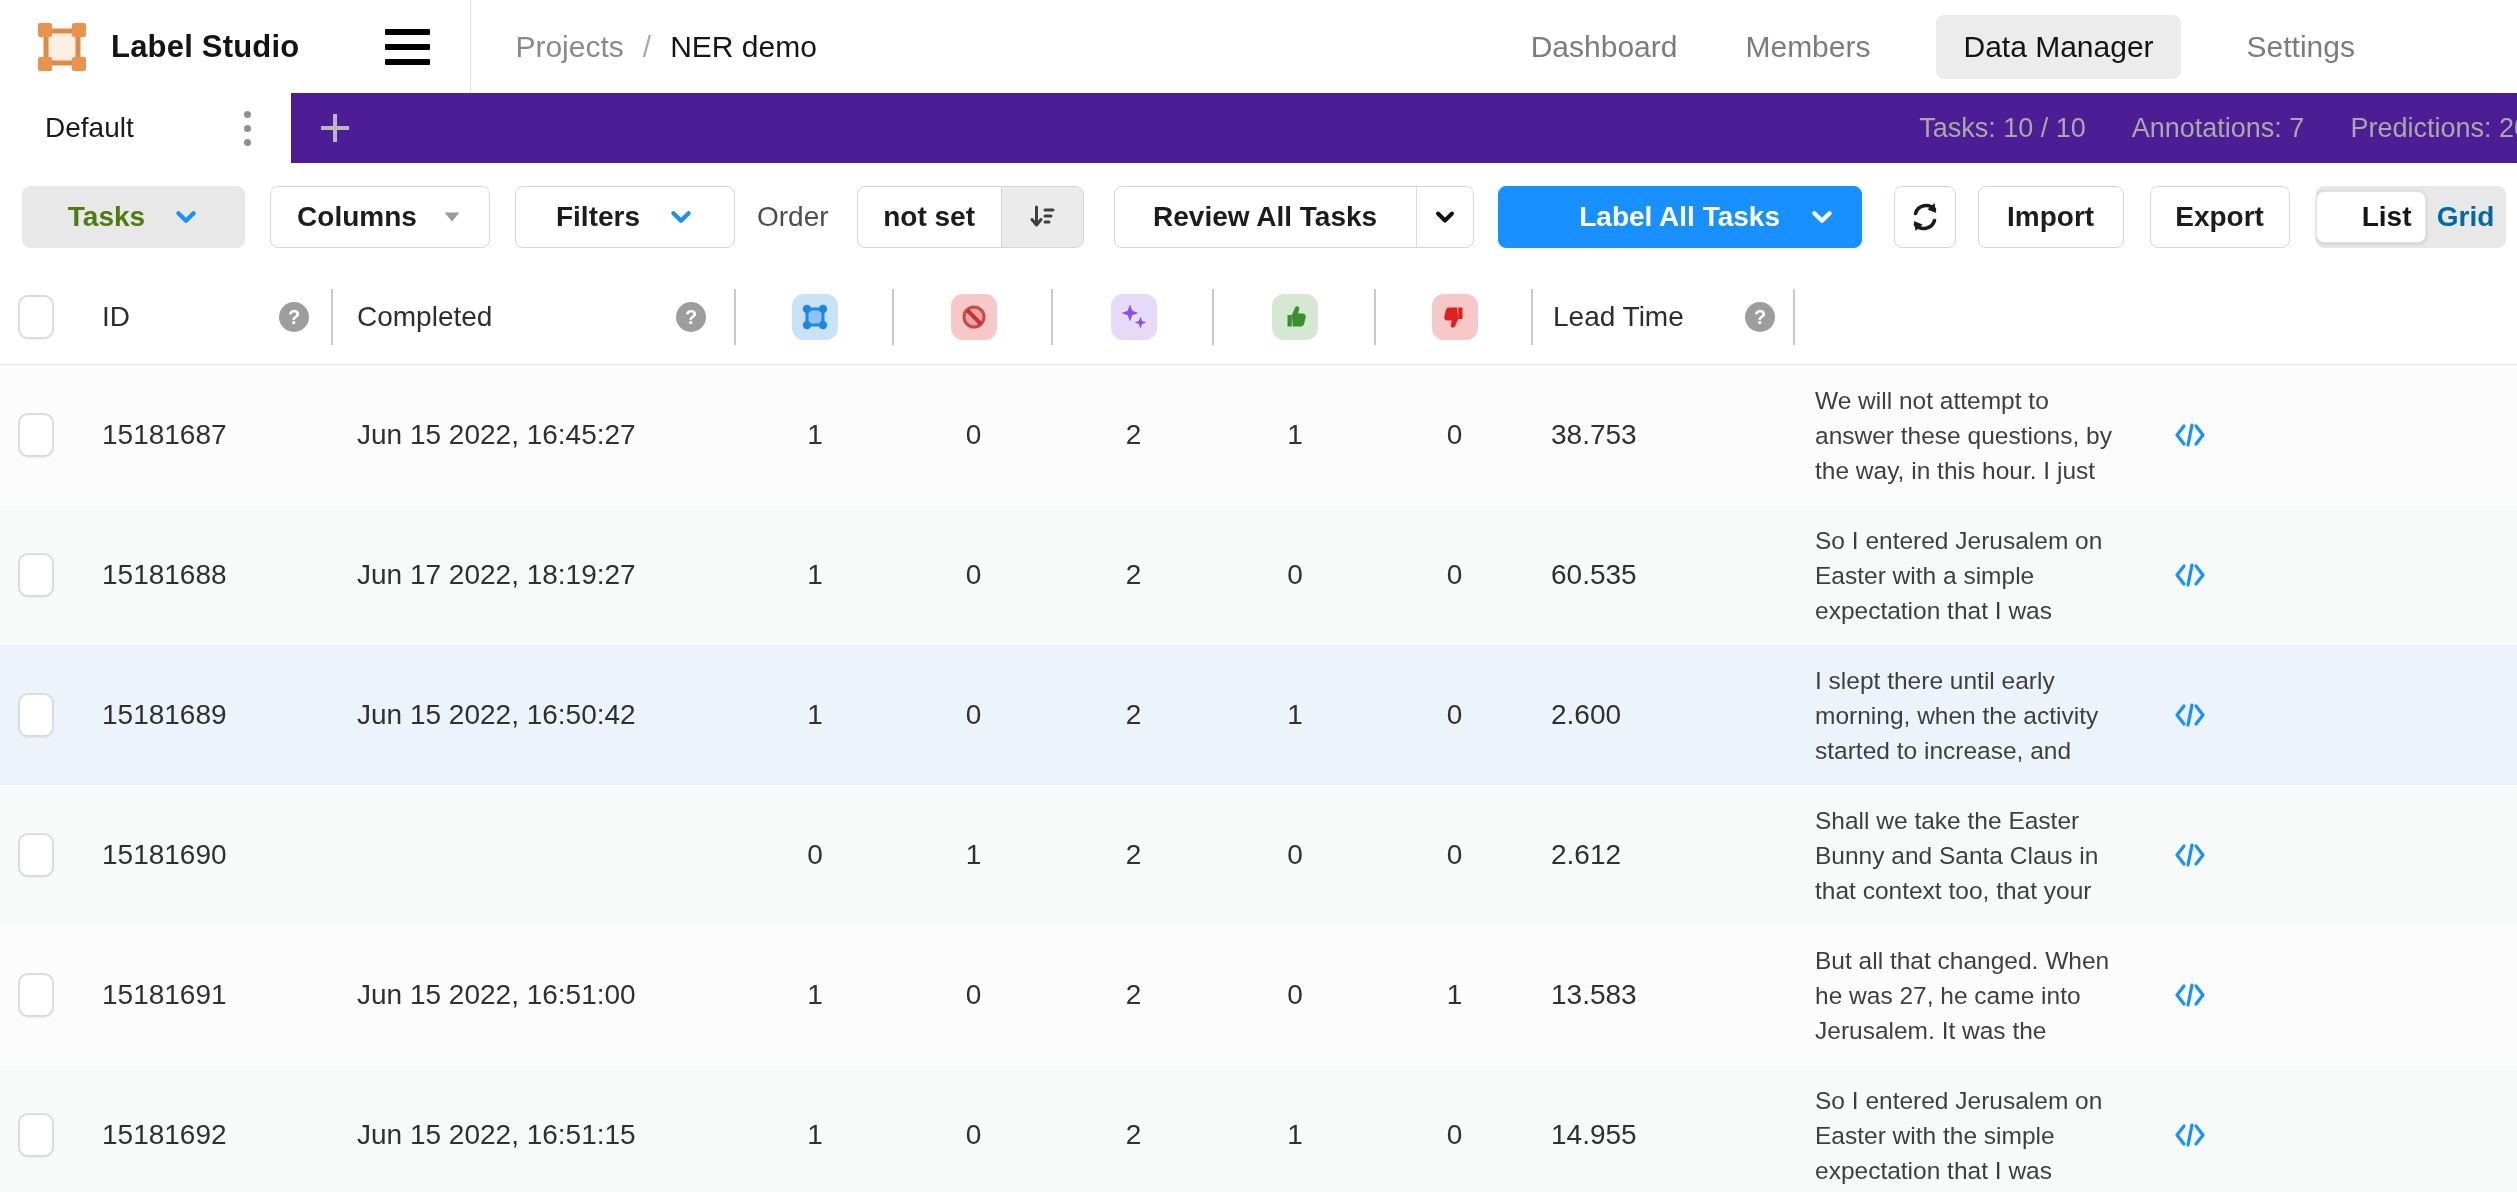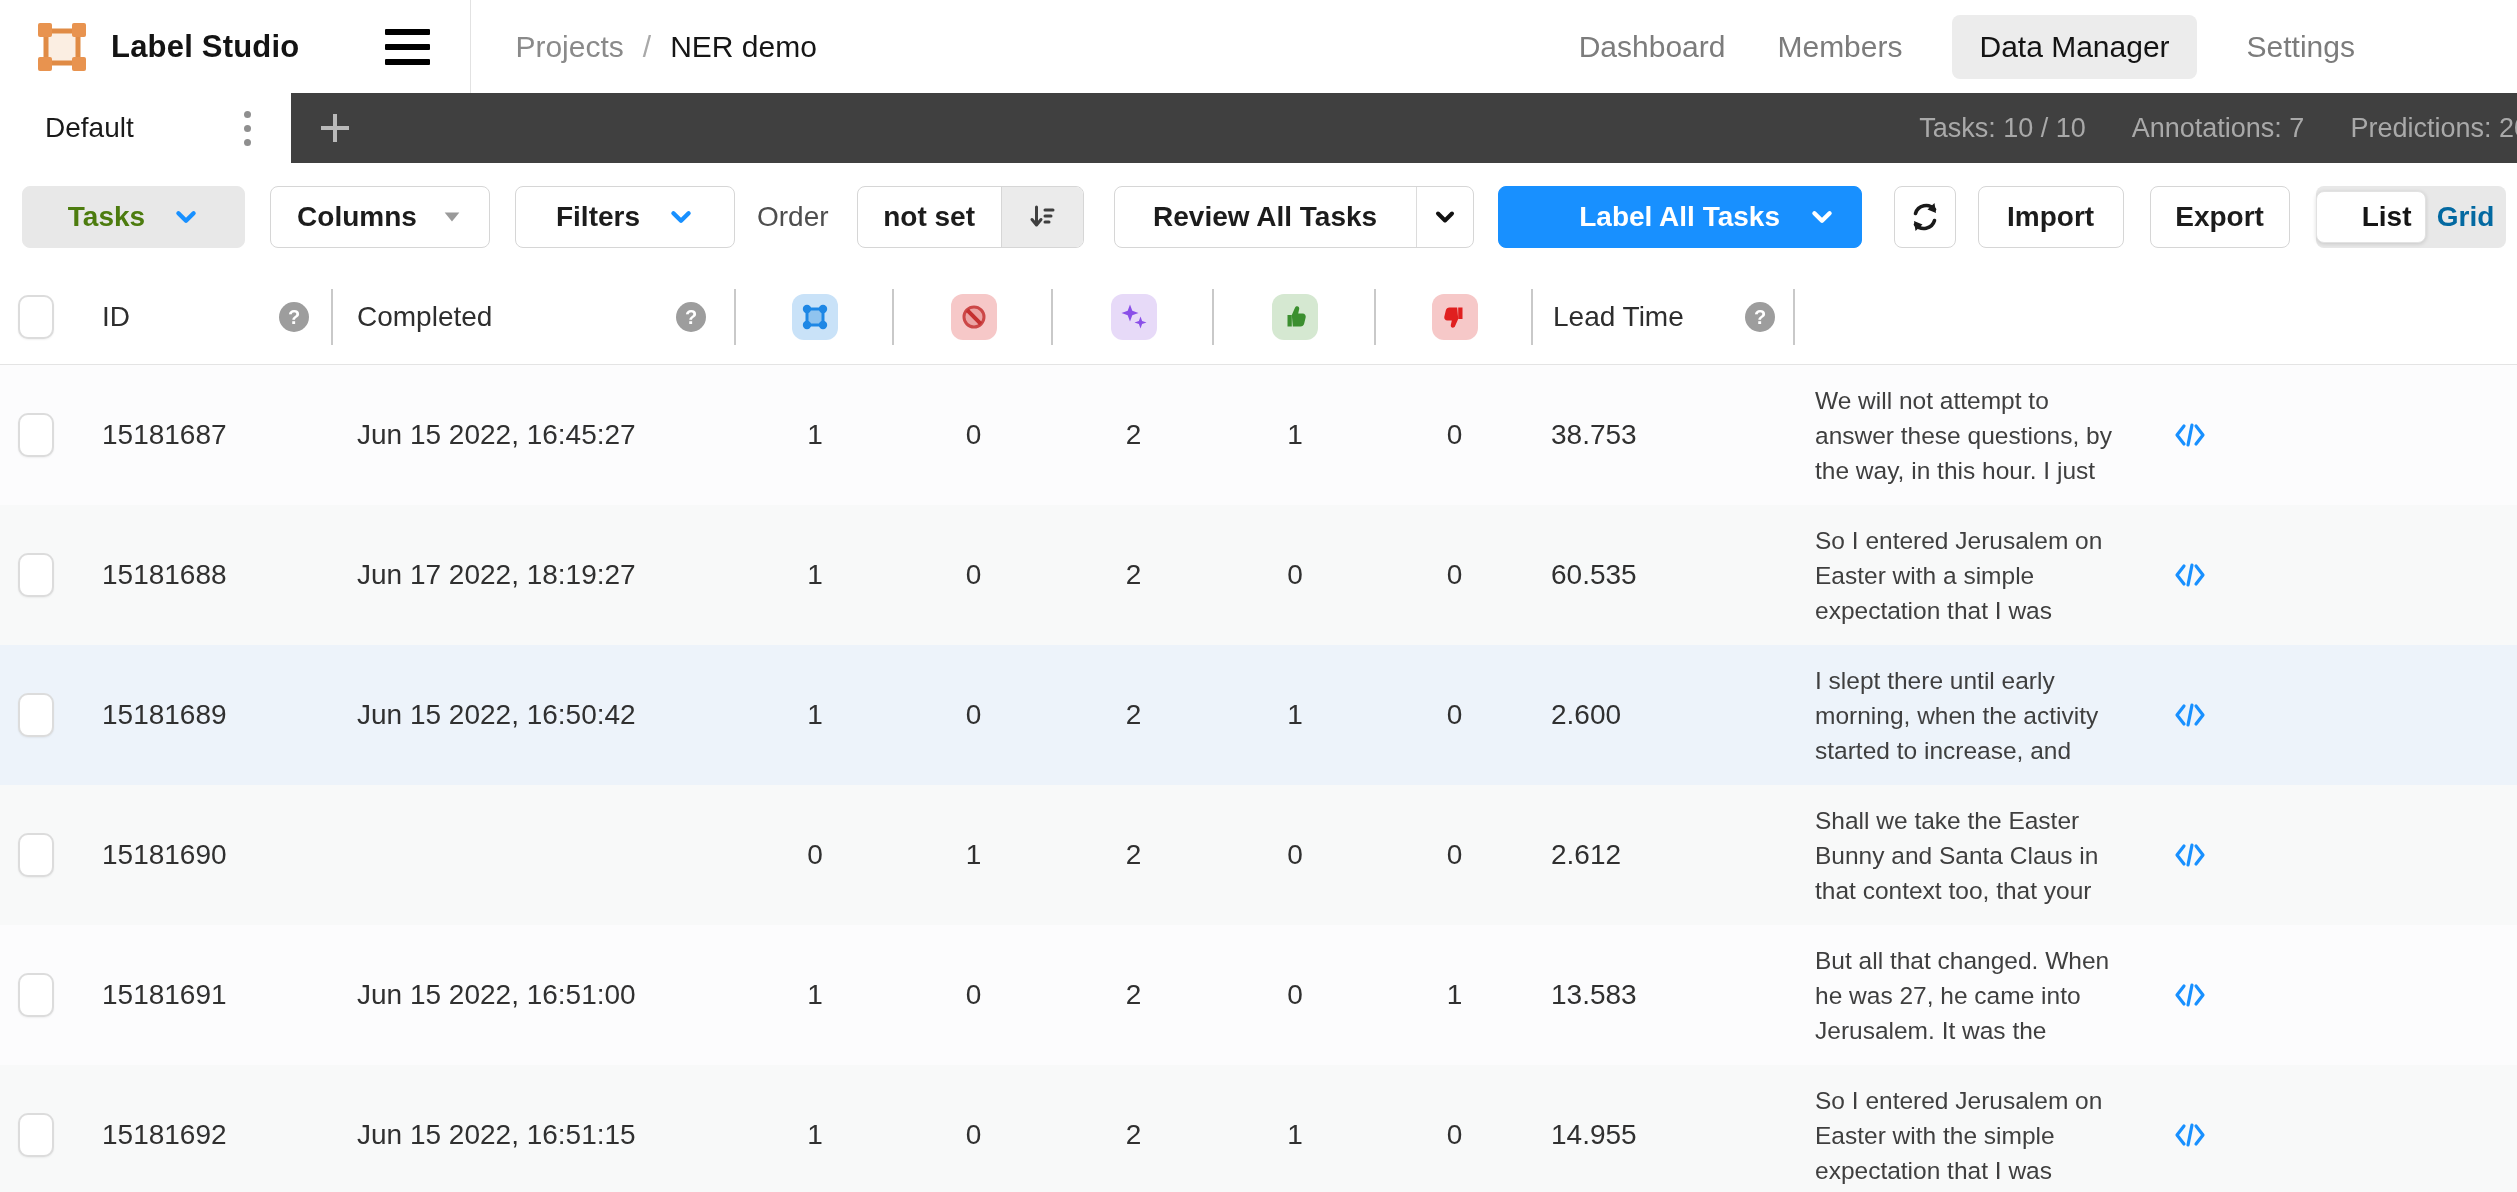--- a/index.html
+++ b/index.html
@@ -10,26 +10,26 @@
   .topnav { height:93px; display:flex; align-items:center; padding-left:35px; background:#fff; white-space:nowrap; }
   .logo { width:54px; height:54px; flex:0 0 auto; }
   .brand { font-size:31px; font-weight:700; color:#141414; margin-left:22px; letter-spacing:.2px; }
   .hamburger { margin-left:86px; display:flex; flex-direction:column; gap:9px; width:45px; cursor:pointer; }
   .hamburger i { height:6px; background:#000; border-radius:1px; }
   .nav-divider { width:1px; height:93px; background:#e2e2e2; margin-left:40px; }
   .breadcrumb { margin-left:44px; display:flex; align-items:center; gap:19px; font-size:30px; }
   .crumb-root { color:#8a8a8a; cursor:pointer; }
   .crumb-sep { color:#a9a9a9; }
   .crumb-cur { color:#161616; }
-  .topnav-right { margin-left:auto; display:flex; align-items:center; gap:48px; padding-right:160px; font-size:30px; color:#7c7c7c; }
+  .topnav-right { margin-left:auto; display:flex; align-items:center; gap:64px; padding-right:160px; font-size:30px; color:#7c7c7c; }
   .nav-item { cursor:pointer; padding:15px 2px; }
   .nav-item.active { background:#ececec; border-radius:8px; padding:15px 27px; color:#141414; }
 
   
-  .tabstrip { height:70px; background:#404040; display:flex; align-items:center; white-space:nowrap; }
+  .tabstrip { height:70px; background:#4c1d95; display:flex; align-items:center; white-space:nowrap; }
   .active-tab { width:291px; height:70px; background:#fff; display:flex; align-items:center; justify-content:space-between; padding:0 36px 0 45px; cursor:pointer; }
   .tab-label { font-size:28px; color:#1a1a1a; }
   .kebab { display:flex; flex-direction:column; gap:7px; padding:4px; cursor:pointer; }
   .kebab i { width:7px; height:7px; border-radius:50%; background:#8f8f8f; }
   .add-tab { margin-left:26px; cursor:pointer; display:flex; }
   .tab-stats { margin-left:auto; display:flex; gap:46px; font-size:27px; color:#a9a9a9; margin-right:-12px; }
 
   
   .toolbar { height:107px; display:flex; align-items:center; padding-left:22px; background:#fff; white-space:nowrap; }
   .btn { height:62px; border-radius:8px; border:1px solid #d6d6d6; background:#fff; display:flex; align-items:center; justify-content:center; font-size:28px; font-weight:600; color:#1c1c1c; cursor:pointer; }

